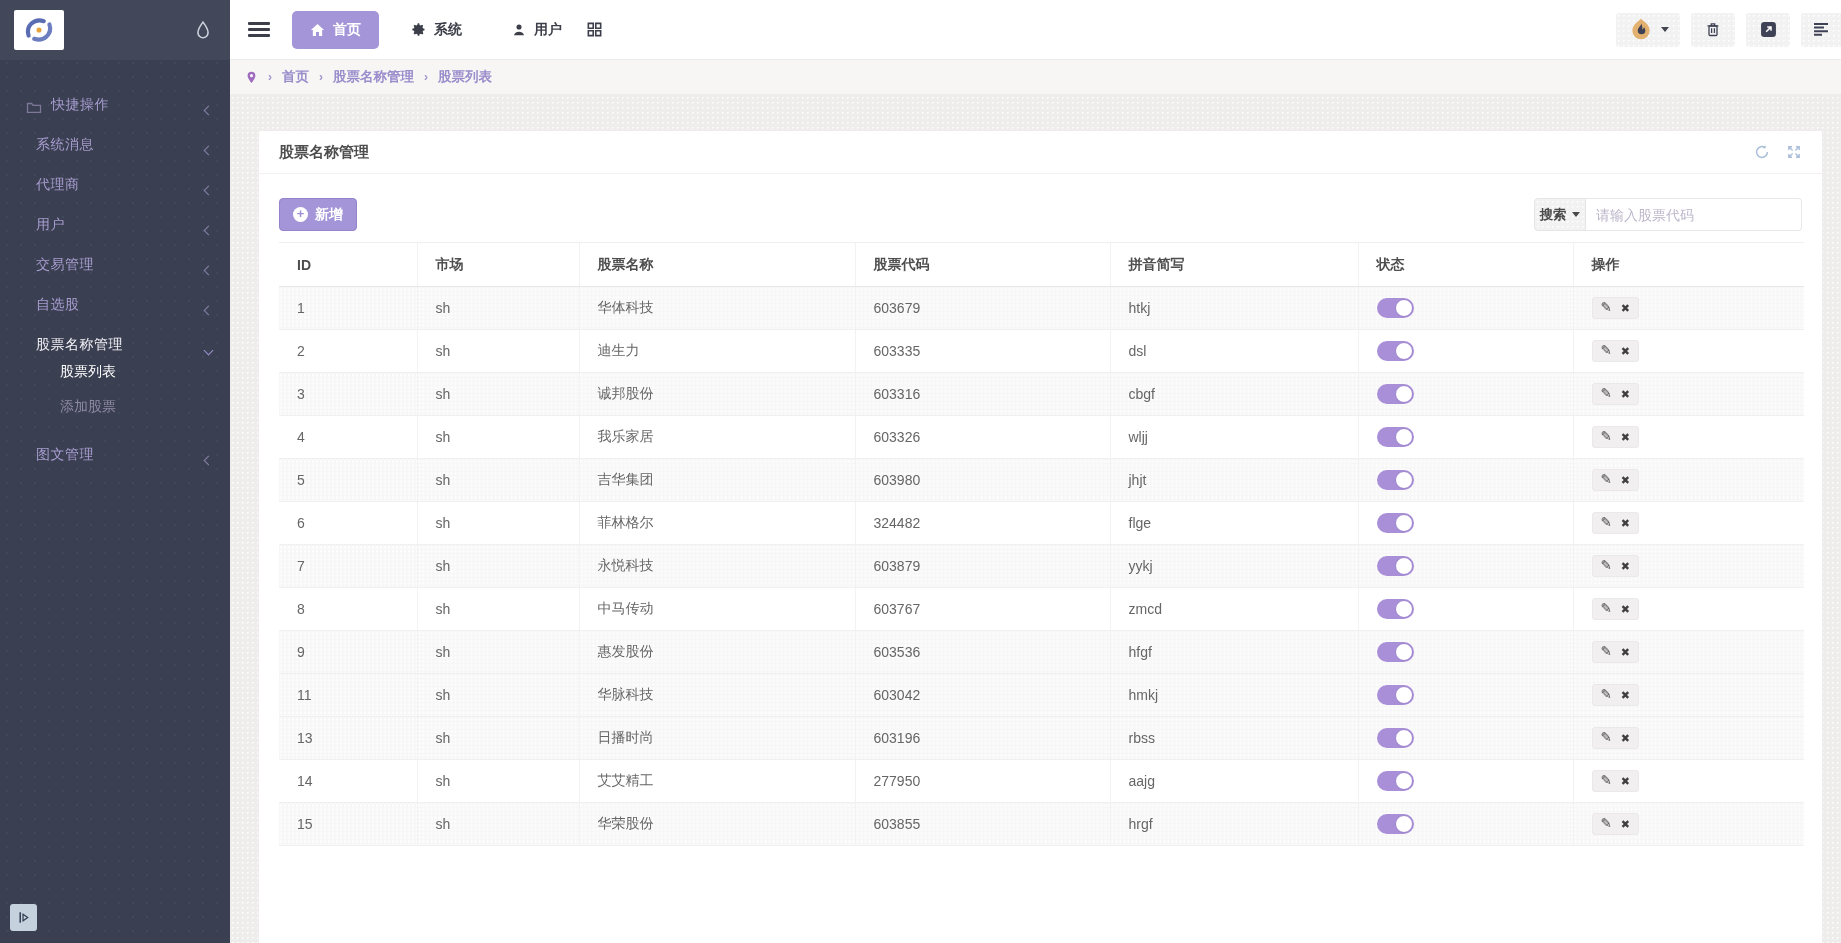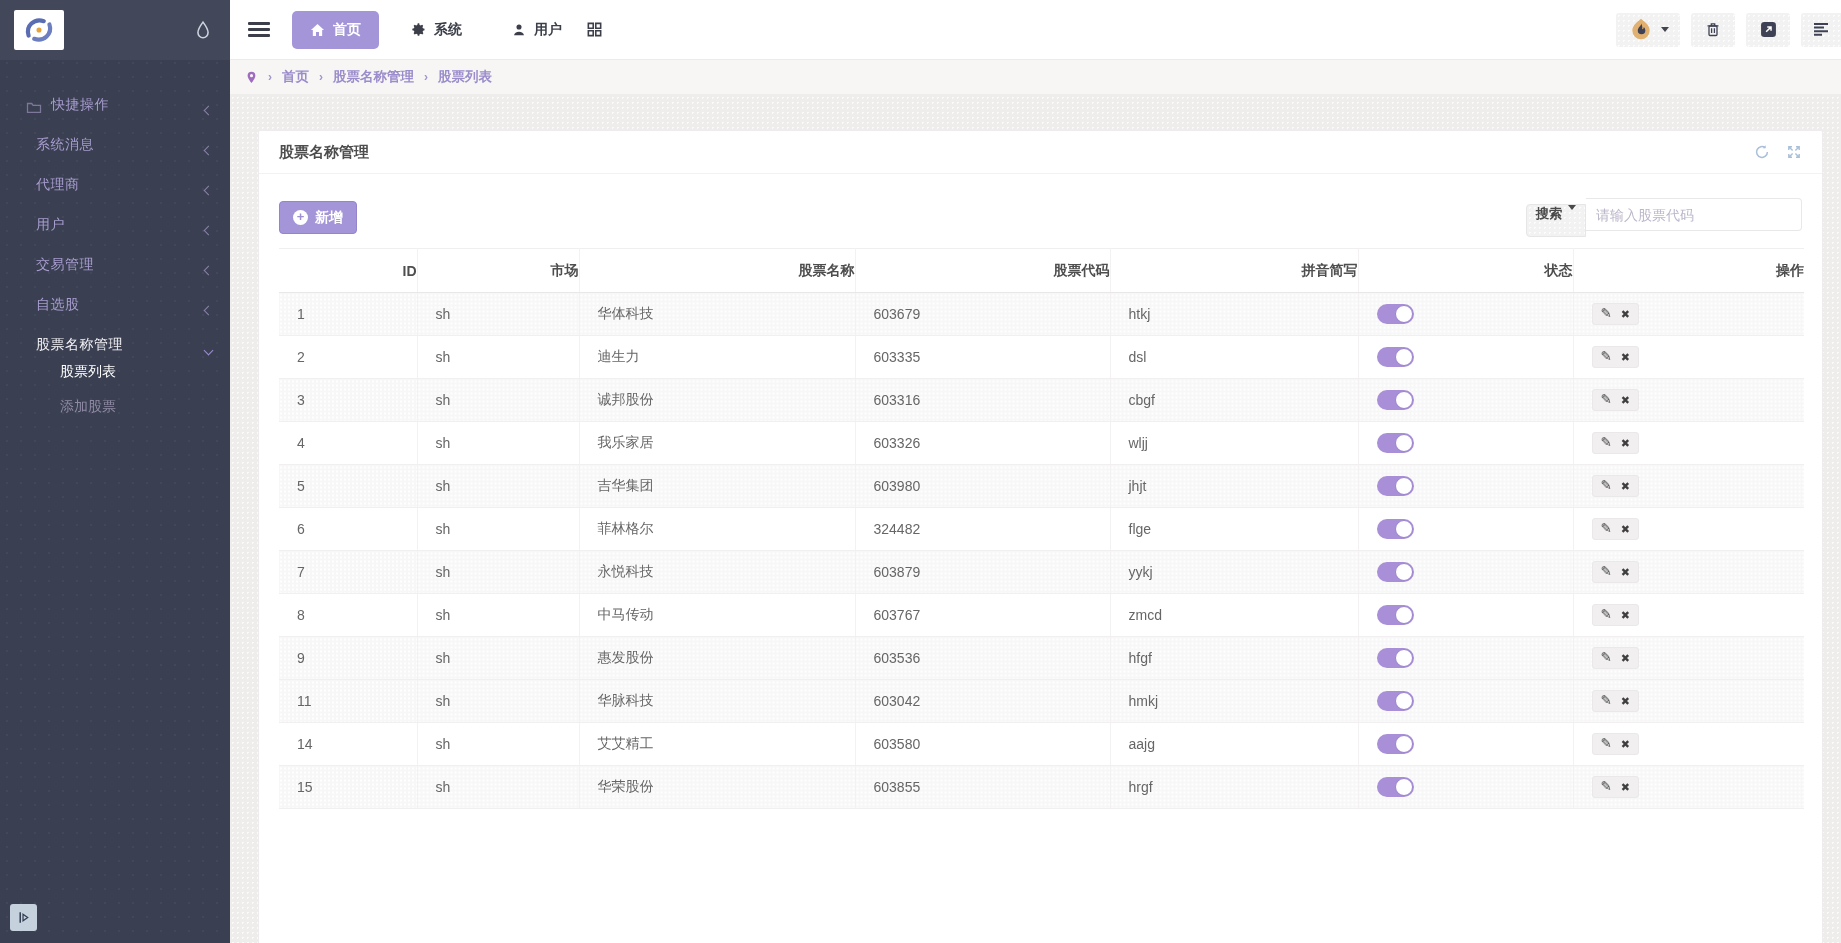--- a/index.html
+++ b/index.html
@@ -61,29 +61,29 @@
   .panel-header { height:43px; display:flex; align-items:center; padding:0 20px; border-bottom:1px solid #f3f1f1; }
   .panel-title { font-size:15px; font-weight:700; color:#4d4d4d; }
   .panel-tools { margin-left:auto; display:flex; align-items:center; gap:16px; }
   .panel-tools .tool { cursor:pointer; display:inline-flex; }
 
   .panel-body { padding:24px 20px 0 20px; }
   .toolbar { display:flex; align-items:center; }
   .btn-add { height:33px; background:#a495d8; border:1px solid #9583cb; border-radius:4px; color:#fff; font-weight:700; font-size:14px; display:flex; align-items:center; gap:7px; padding:0 13px; cursor:pointer; }
   .plus-circle { width:15px; height:15px; border-radius:50%; background:#fff; color:#a08ed3; font-weight:700; font-size:13px; line-height:14px; text-align:center; display:inline-block; }
   .search-group { margin-left:auto; display:flex; }
-  .btn-search { height:33px; width:60px; background:#f3f2f2; background-image:radial-gradient(rgba(255,255,255,.8) 1px, transparent 1px); background-size:5px 5px;
-    border:1px solid #e7e5e5; border-radius:4px 0 0 4px; display:flex; justify-content:center; gap:6px; font-weight:700; color:#4a4a4a; cursor:pointer;margin-top:6px; }
+  .btn-search { height:33px; width:52px; background:#f3f2f2; background-image:radial-gradient(rgba(255,255,255,.8) 1px, transparent 1px); background-size:5px 5px;
+    border:1px solid #e7e5e5; border-radius:4px 0 0 4px; display:flex; align-items:center; justify-content:center; gap:6px; font-weight:700; color:#4a4a4a; cursor:pointer; }
   .btn-search .caret { border-top-color:#4a4a4a; }
   .search-input { height:33px; width:216px; border:1px solid #e9e7e7; border-left:none; border-radius:0 4px 4px 0; padding:0 10px; font-size:14px; color:#666; outline:none; }
   .search-input::placeholder { color:#bcb6ca; }
 
   
   table.grid { width:100%; border-collapse:collapse; table-layout:fixed; margin-top:11px; }
-  .grid th { height:44px; text-align:right; font-size:14px; font-weight:700; color:#4e4e4e; padding-left:18px;
+  .grid th { height:44px; text-align:left; font-size:14px; font-weight:700; color:#4e4e4e; padding-left:18px;
     border-bottom:1px solid #e9e7e7; border-top:1px solid #f0eeee; border-right:1px solid #f3f1f1; background:#fff; }
   .grid th:last-child { border-right:none; }
   .grid td { height:43px; font-size:14px; color:#666; padding-left:18px; border-bottom:1px solid #f1efef; border-right:1px solid #f3f1f1; }
   .grid td:last-child { border-right:none; }
   .grid tr.striped td { background:#f8f7f7; background-image:radial-gradient(rgba(255,255,255,.9) .8px, transparent .8px); background-size:4px 4px; }
 
   .toggle { width:37px; height:20px; background:#a98fd8; border-radius:10px; position:relative; display:inline-block; vertical-align:middle; cursor:pointer; }
   .toggle .knob { position:absolute; right:1px; top:1px; width:18px; height:18px; background:#fff; border:1px solid #9c83cd; border-radius:50%; }
 
   .ops { display:inline-flex; align-items:center; gap:9px; background:#f1efef; border:1px solid #eae8e8; border-radius:3px; padding:3px 8px; }
@@ -140,20 +140,24 @@
           <span class="chev left"></span>
         </li>
         <li class="menu-item expanded">
           <span class="mi-label">股票名称管理</span>
           <span class="chev down"></span>
         </li>
         <ul class="submenu">
           <li class="submenu-item active">股票列表</li>
           <li class="submenu-item">添加股票</li>
         </ul>
+        <li class="menu-item">
+          <span class="mi-label">图文管理</span>
+          <span class="chev left"></span>
+        </li>
       </ul>
     <div class="collapse-btn">
       <svg width="15" height="15" viewBox="0 0 16 16">
         <path d="M4.5 2.5v11" stroke="#333c52" stroke-width="1.6"></path>
         <path d="M7.5 4.5l5 3.5-5 3.5z" fill="none" stroke="#333c52" stroke-width="1.3"></path>
       </svg>
     </div>
   </aside>
 
   <header class="navbar">
@@ -456,25 +460,41 @@
     <td>
       <span class="toggle"><span class="knob"></span></span>
     </td>
     <td>
       <span class="ops">
         <span class="op-edit">✎</span>
         <span class="op-del">✖</span>
       </span>
     </td>
   </tr>
+              <tr class="striped">
+    <td>13</td>
+    <td>sh</td>
+    <td>日播时尚</td>
+    <td>603196</td>
+    <td>rbss</td>
+    <td>
+      <span class="toggle"><span class="knob"></span></span>
+    </td>
+    <td>
+      <span class="ops">
+        <span class="op-edit">✎</span>
+        <span class="op-del">✖</span>
+      </span>
+    </td>
+  </tr>
               <tr>
     <td>14</td>
     <td>sh</td>
     <td>艾艾精工</td>
-    <td>603580</td>
+    <td>277950</td>
     <td>aajg</td>
     <td>
       <span class="toggle"><span class="knob"></span></span>
     </td>
     <td>
       <span class="ops">
         <span class="op-edit">✎</span>
         <span class="op-del">✖</span>
       </span>
     </td>

